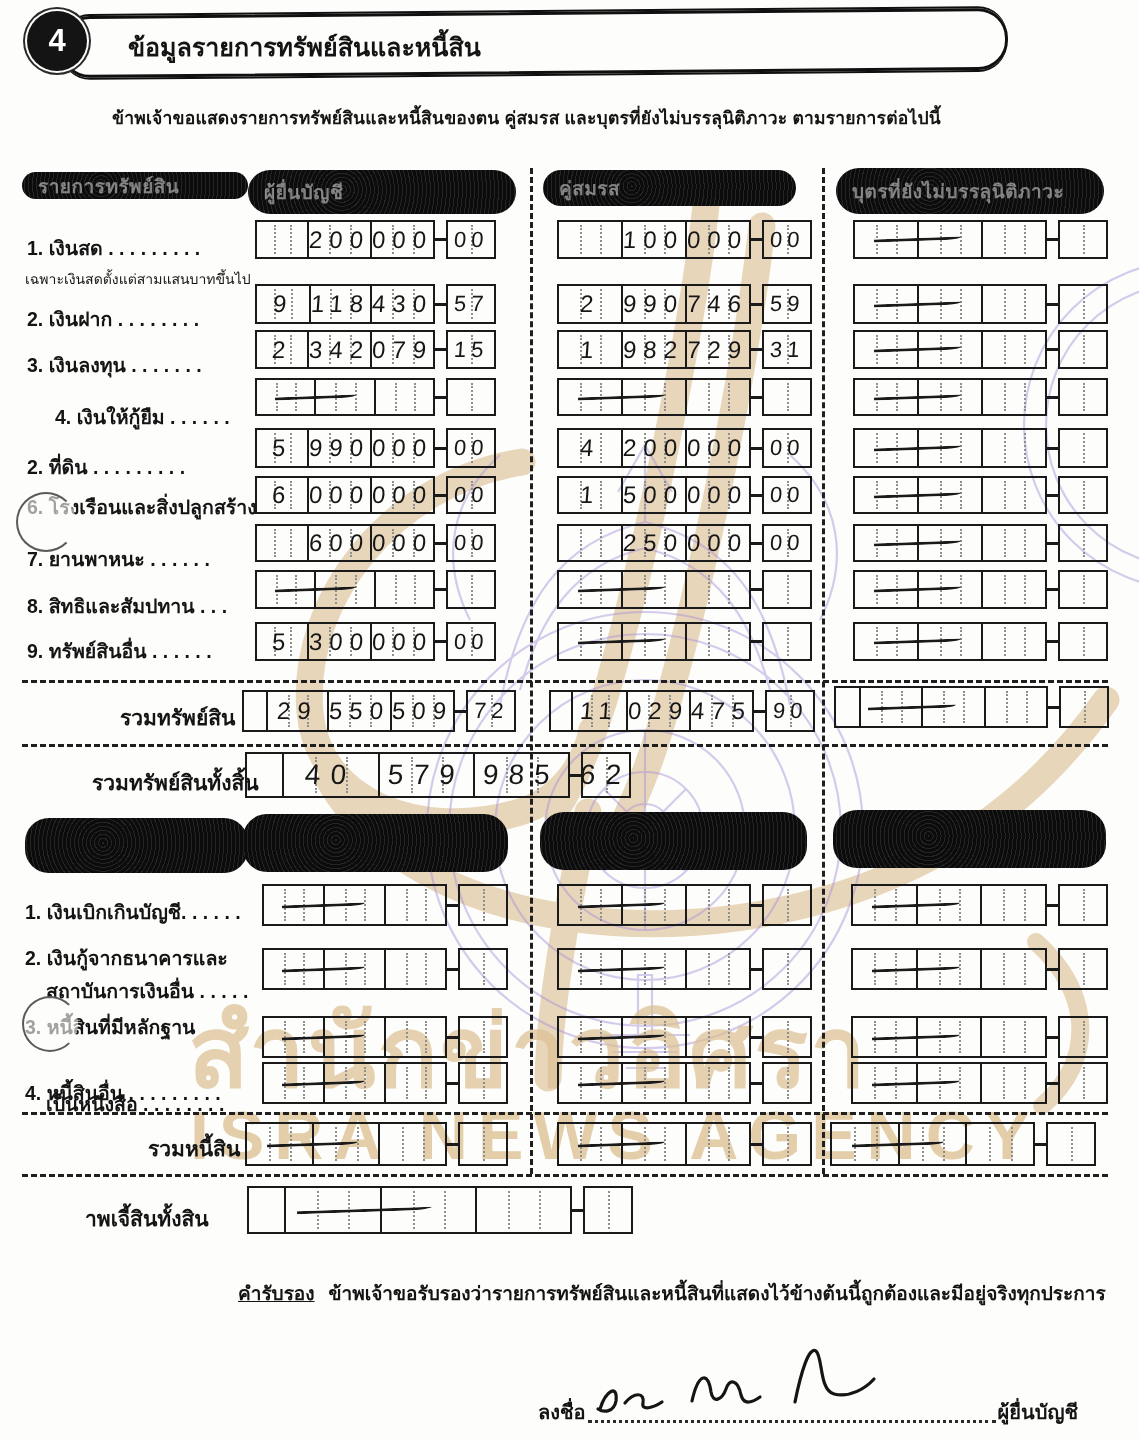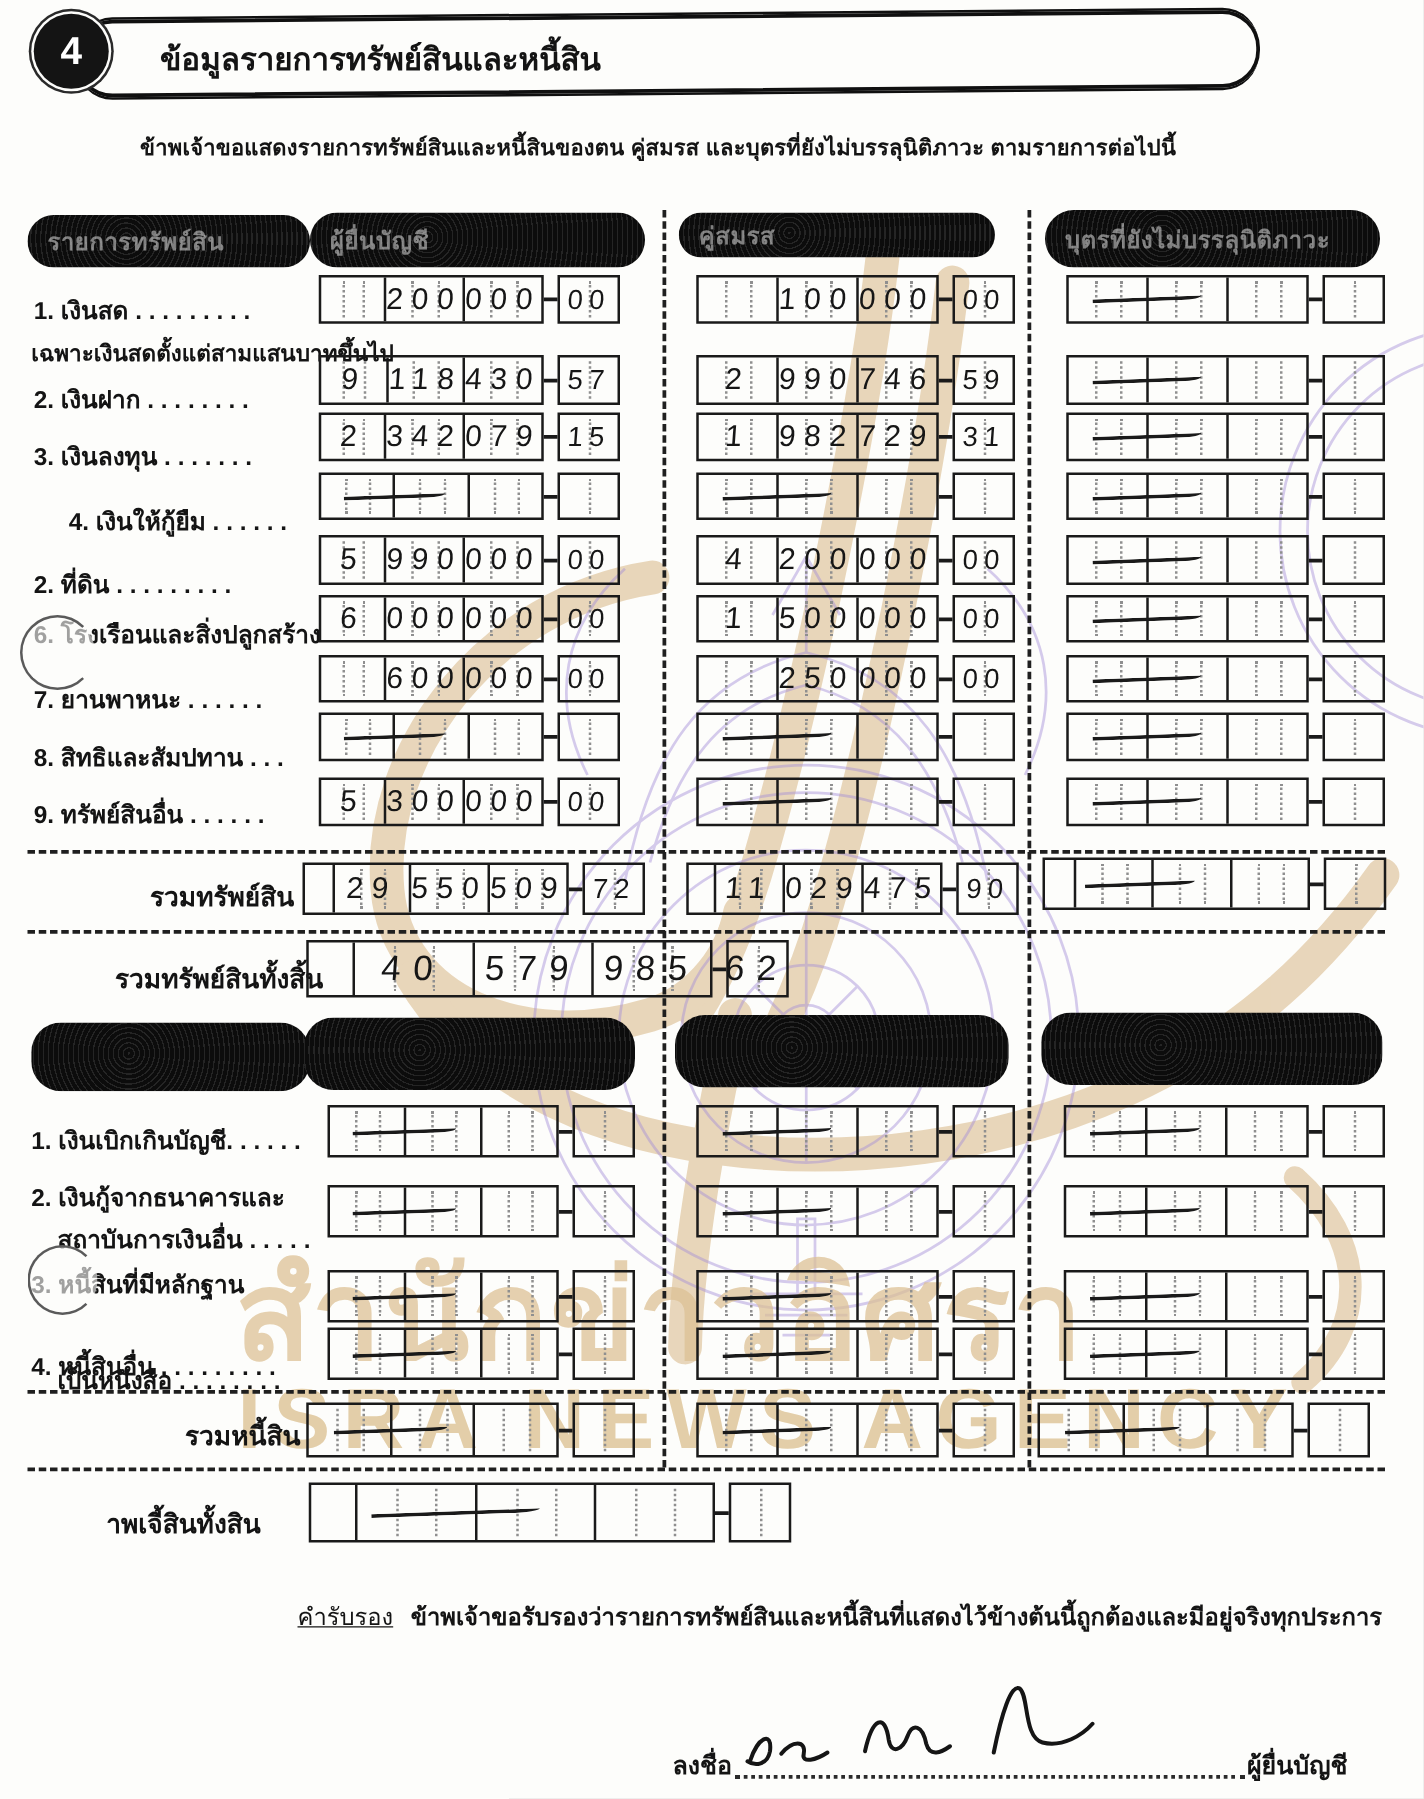--- a/index.html
+++ b/index.html
@@ -12,21 +12,21 @@
   .title-bar{border:3px solid #101010;border-radius:30px;box-shadow:0 3px 0 -1px #101010,0 -3px 0 -1px #101010;
              display:flex;align-items:center;background:transparent;z-index:3;}
   .intro{font-size:17.5px;font-weight:600;letter-spacing:.2px;}
   
   .pill{background:#0c0c0c;border-radius:24px;display:flex;align-items:center;padding-left:16px;
         color:rgba(255,255,255,.48);font-weight:bold;font-size:19px;letter-spacing:.5px;overflow:hidden;z-index:2;
         background-image:repeating-radial-gradient(circle at 35% 45%,rgba(255,255,255,.10) 0 1px,transparent 1px 4px);}
   .pill.solid{color:rgba(255,255,255,.12);}
   
   .lbl{font-size:19.5px;font-weight:600;white-space:nowrap;z-index:2;}
-  .note{font-size:18px;font-weight:700;z-index:2;}
+  .note{font-size:14px;font-weight:400;z-index:2;}
   .sum-lbl{font-size:21px;font-weight:bold;white-space:nowrap;z-index:2;}
   
   .amt-group{display:flex;align-items:stretch;z-index:2;}
   .amt-big{display:flex;flex:1;border:2.5px solid #1a1a1a;background:transparent;position:relative;}
   .amt-cell{flex:1;position:relative;border-left:2.5px solid #1a1a1a;display:flex;align-items:center;justify-content:center;}
   .amt-cell:first-child{border-left:none;}
   .amt-cell.narrow{flex:.38;}
   .amt-cell::before,.amt-cell::after{content:"";position:absolute;top:3px;bottom:3px;border-left:2px dotted #8f8f8f;}
   .amt-cell::before{left:33.3%;}
   .amt-cell::after{left:66.6%;}
@@ -39,21 +39,21 @@
   .amt-group.lg .digits{font-size:28px;letter-spacing:10px;}
   .dash-mark{position:absolute;left:10%;width:46%;top:47%;border-top:3.5px solid #1a1a1a;
              border-radius:0 0 60% 0/0 0 10px 0;transform:rotate(-2deg);z-index:1;}
   
   .hdash{border-top:3px dashed #1f1f1f;height:0;z-index:2;}
   .vdash{border-left:3px dashed #1f1f1f;width:0;z-index:2;}
   
   .punch{border:2.5px solid #5a5a5a;border-radius:50%;background:rgba(253,253,251,.6);border-right-color:transparent;z-index:3;}
   
   .cert{font-size:19px;font-weight:600;z-index:2;white-space:nowrap;}
-  .cert .hd{font-weight:normal;text-decoration:underline;margin-right:14px;}
+  .cert .hd{font-weight:bold;text-decoration:underline;margin-right:14px;}
   .sig-row{display:flex;align-items:flex-end;font-size:20px;font-weight:600;z-index:2;}
   .dotline{flex:1;border-bottom:3.5px dotted #2a2a2a;margin:0 2px 5px 2px;}
   
   .wm-svg{z-index:1;pointer-events:none;}
   .wm-th{font-size:100px;font-weight:bold;color:#dcc093;opacity:.72;letter-spacing:2px;z-index:1;white-space:nowrap;}
   .wm-en{font-size:68px;font-weight:bold;color:#ddc395;opacity:.8;letter-spacing:10px;z-index:1;white-space:nowrap;}
 </style>
 </head>
 <body>
 
@@ -89,21 +89,21 @@
     </g>
   </svg>
   <div class="abs wm-th" style="left:188px;top:972px;">สำนักข่าวอิศรา</div>
   <div class="abs wm-en" style="left:190px;top:1096px;">ISRA NEWS AGENCY</div>
 
   <div class="abs title-bar" style="left:60px;top:12px;width:942px;height:56px;transform:rotate(-0.5deg);"></div>
   <div class="abs num-circle" style="left:27px;top:11px;width:60px;height:60px;">4</div>
   <div class="abs intro" style="left:112px;top:104px;">ข้าพเจ้าขอแสดงรายการทรัพย์สินและหนี้สินของตน  คู่สมรส  และบุตรที่ยังไม่บรรลุนิติภาวะ  ตามรายการต่อไปนี้</div>
   <div class="abs" style="left:128px;top:27px;font-size:25px;font-weight:bold;z-index:4;">ข้อมูลรายการทรัพย์สินและหนี้สิน</div>
 
-  <div class="abs pill" style="left:22px;top:172px;width:210px;height:42px;">รายการทรัพย์สิน</div>
+  <div class="abs pill" style="left:22px;top:172px;width:210px;height:27px;">รายการทรัพย์สิน</div>
   <div class="abs pill" style="left:248px;top:170px;width:252px;height:44px;">ผู้ยื่นบัญชี</div>
   <div class="abs pill" style="left:543px;top:170px;width:237px;height:36px;">คู่สมรส</div>
   <div class="abs pill" style="left:836px;top:168px;width:252px;height:46px;">บุตรที่ยังไม่บรรลุนิติภาวะ</div>
 
   <div class="abs vdash" style="left:530px;top:168px;height:1006px;"></div>
   <div class="abs vdash" style="left:822px;top:168px;height:1006px;"></div>
 
   <div class="abs lbl" style="left:27px;top:233px;">1. เงินสด  .  .  .  .  .  .  .  .  .</div>
   <div class="abs note" style="left:25px;top:268px;">เฉพาะเงินสดตั้งแต่สามแสนบาทขึ้นไป</div>
   <div class="abs lbl" style="left:27px;top:304px;">2. เงินฝาก  .  .  .  .  .  .  .  .</div>

